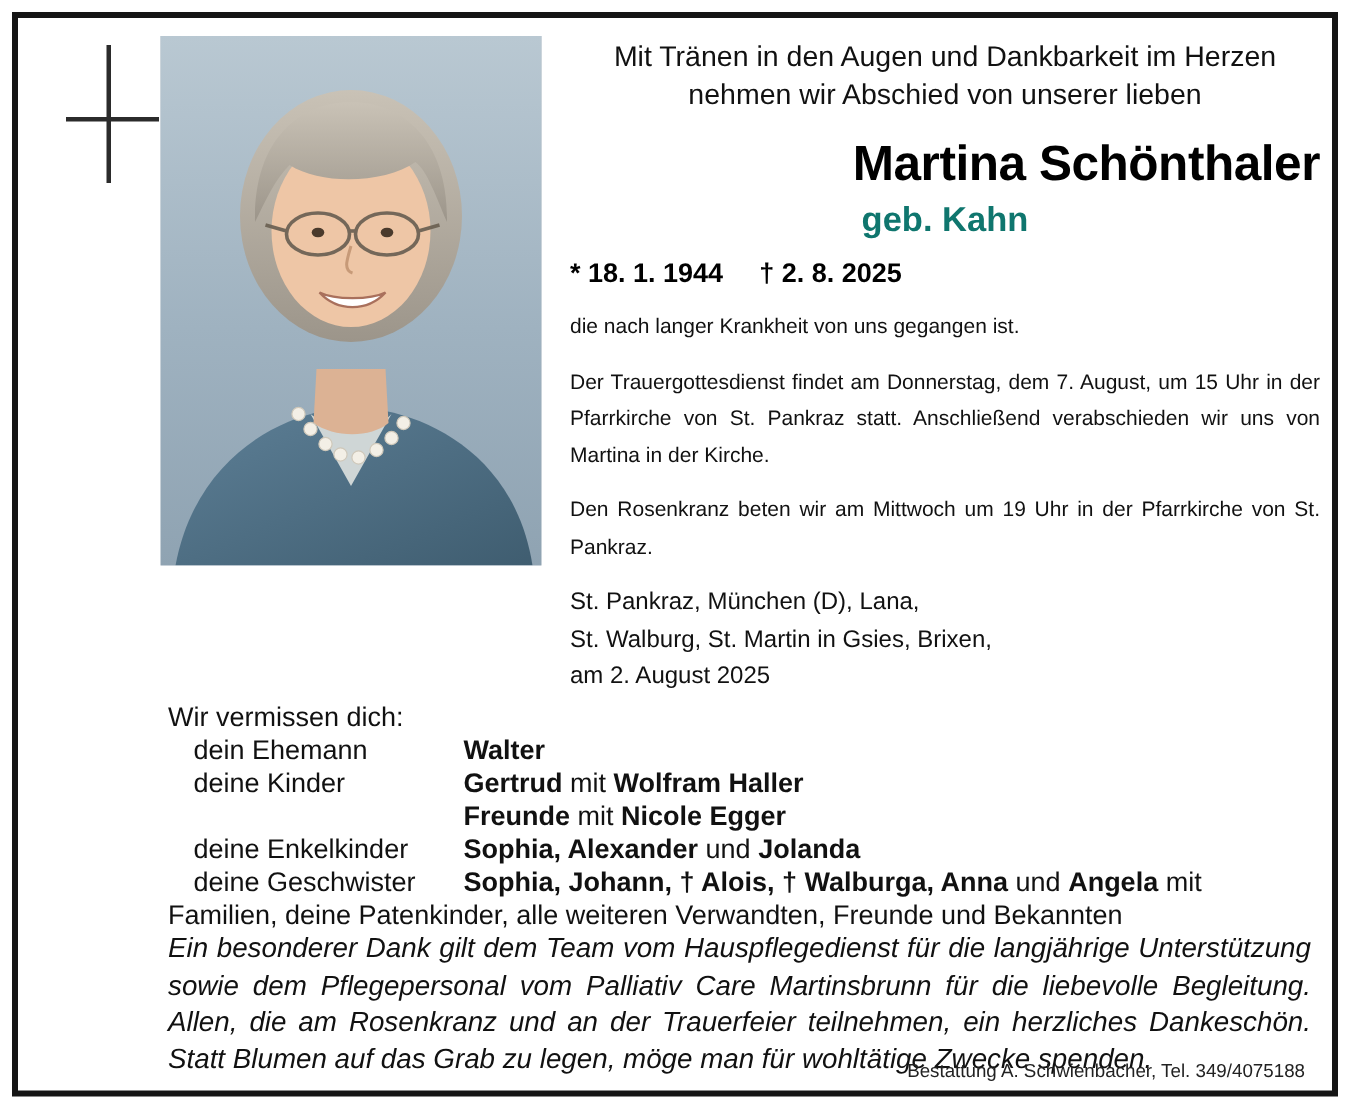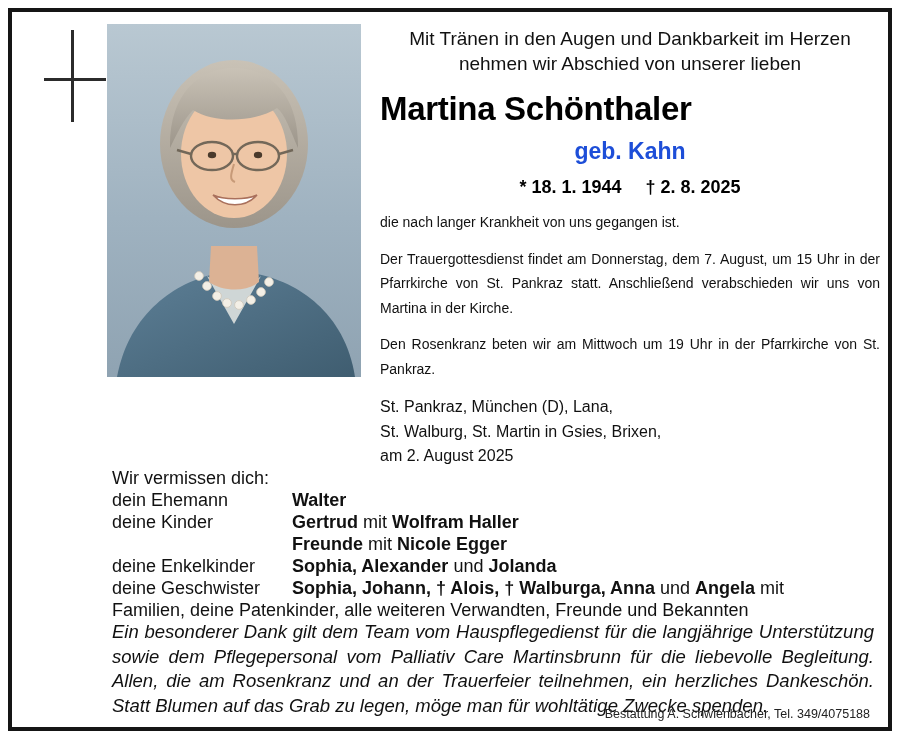--- a/index.html
+++ b/index.html
@@ -93,36 +93,36 @@
     top: 14px;
     width: 500px;
   }
   .intro {
     text-align: center;
     font-size: 19px;
     line-height: 25px;
     color: #111;
   }
   .name {
-    text-align: left;
+    text-align: right;
     font-size: 33px;
     font-weight: bold;
     letter-spacing: -0.3px;
     margin-top: 14px;
     color: #000;
   }
   .maiden {
     text-align: center;
     font-size: 23px;
     font-weight: bold;
-    margin-top: 10px;
-    color: #1d4ed8;
+    margin-top: 5px;
+    color: #0f766e;
   }
   .dates {
-    text-align: center;
+    text-align: left;
     font-size: 18px;
     font-weight: bold;
     margin-top: 12px;
     color: #000;
   }
   .dates .sep { display: inline-block; width: 24px; }
   .para {
     font-size: 14px;
     line-height: 24.5px;
     color: #111;
@@ -147,21 +147,21 @@
     width: 760px;
     font-size: 18px;
     line-height: 22px;
     color: #111;
   }
   .family .line {
     white-space: nowrap;
   }
   .family b { font-weight: bold; }
   .fam-row { display: flex; }
-  .fam-row .lbl { width: 180px; flex: none; }
+  .fam-row .lbl { width: 180px; flex: none; margin-left: 17px; }
   .fam-row .lbl.wide { width: 180px; }
 
   
   .closing {
     position: absolute;
     left: 100px;
     top: 608px;
     width: 762px;
     font-size: 18.5px;
     line-height: 24.5px;

